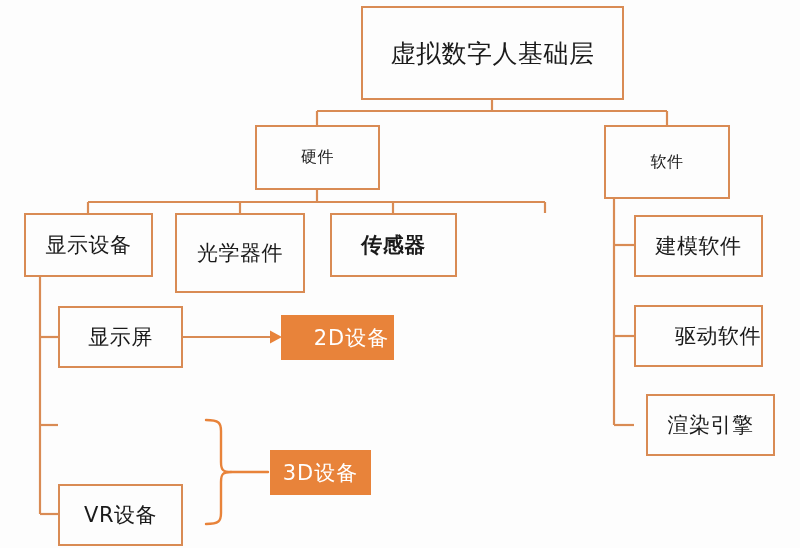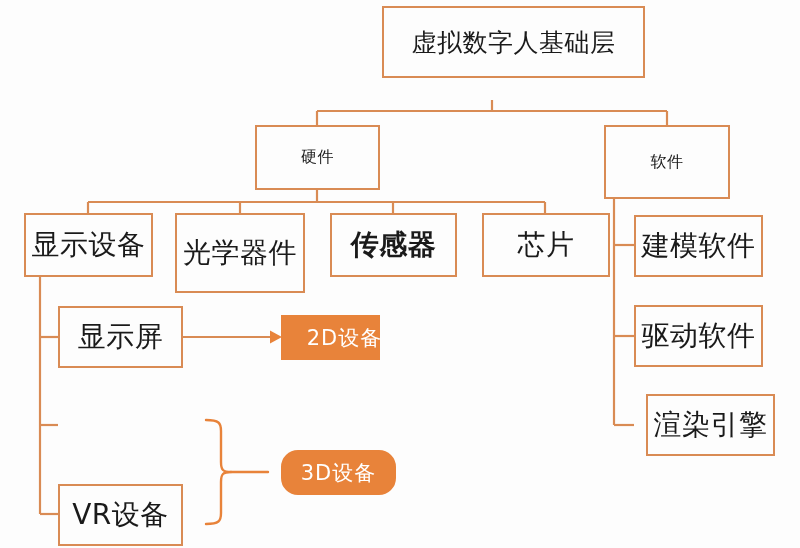--- a/index.html
+++ b/index.html
@@ -44,21 +44,21 @@
     border-color: #e8833a;
     color: #ffffff;
   }
   .node.root {
     font-size: 25px;
   }
   .node.lvl2 {
     font-size: 16px;
   }
   .node.leafnode {
-    font-size: 28px;
+    font-size: 21px;
   }
   .node.tag {
     font-size: 21px;
     letter-spacing: 1px;
   }
 </style>
 </head>
 <body>
 
 <div id="diagram-canvas">
@@ -92,61 +92,58 @@
     </g>
     <polygon points="270,330.5 282,337 270,343.5" fill="#e8833a"></polygon>
 
     <g fill="none" stroke="#e8833a" stroke-width="2.4" stroke-linecap="round" stroke-linejoin="round">
       <path d="M 206 420 C 219 420 221 423 221 431 L 221 462 C 221 470 223 472 231 472
                C 223 472 221 474 221 482 L 221 513 C 221 521 219 524 206 524"></path>
       <path d="M 231 472 L 268 472"></path>
     </g>
   </svg>
 
-  <div class="node root" style="left:361px; top:6px; width:263px; height:72px;margin-left:21px;">
+  <div class="node root" style="left:361px; top:6px; width:263px; height:94px;">
     <span>虚拟数字人基础层</span>
   </div>
 
   <div class="node lvl2" style="left:255px; top:125px; width:125px; height:65px;">
     <span>硬件</span>
   </div>
   <div class="node lvl2" style="left:604px; top:125px; width:126px; height:74px;">
     <span>软件</span>
   </div>
 
   <div class="node leafnode" style="left:24px; top:213px; width:129px; height:64px;">
     <span>显示设备</span>
   </div>
   <div class="node leafnode" style="left:175px; top:213px; width:130px; height:80px;">
     <span>光学器件</span>
   </div>
   <div class="node leafnode" style="left:330px; top:213px; width:127px; height:64px;font-weight:bold;">
     <span>传感器</span>
   </div>
-  <div class="node leafnode" style="left:482px; top:213px; width:128px; height:64px;">
-    <span>芯片</span>
-  </div>
 
   <div class="node leafnode" style="left:634px; top:215px; width:129px; height:62px;">
     <span>建模软件</span>
   </div>
-  <div class="node leafnode" style="left:634px; top:305px; width:129px; height:62px;">
+  <div class="node leafnode" style="left:634px; top:305px; width:129px; height:62px;justify-content:flex-end;">
     <span>驱动软件</span>
   </div>
   <div class="node leafnode" style="left:634px; top:394px; width:129px; height:62px;margin-left:12px;">
     <span>渲染引擎</span>
   </div>
 
   <div class="node leafnode" style="left:58px; top:306px; width:125px; height:62px;">
     <span>显示屏</span>
   </div>
   <div class="node leafnode" style="left:58px; top:484px; width:125px; height:62px;">
     <span>VR设备</span>
   </div>
 
-  <div class="node filled tag" style="left:281px; top:315px; width:99px; height:45px;padding-left:28px;">
+  <div class="node filled tag" style="left:281px; top:315px; width:113px; height:45px;padding-left:28px;">
     <span>2D设备</span>
   </div>
-  <div class="node filled tag" style="left:281px; top:450px; width:115px; height:45px;border-radius:17px;">
+  <div class="node filled tag" style="left:270px; top:450px; width:101px; height:45px;">
     <span>3D设备</span>
   </div>
 
 </div>
 
 </body></html>

